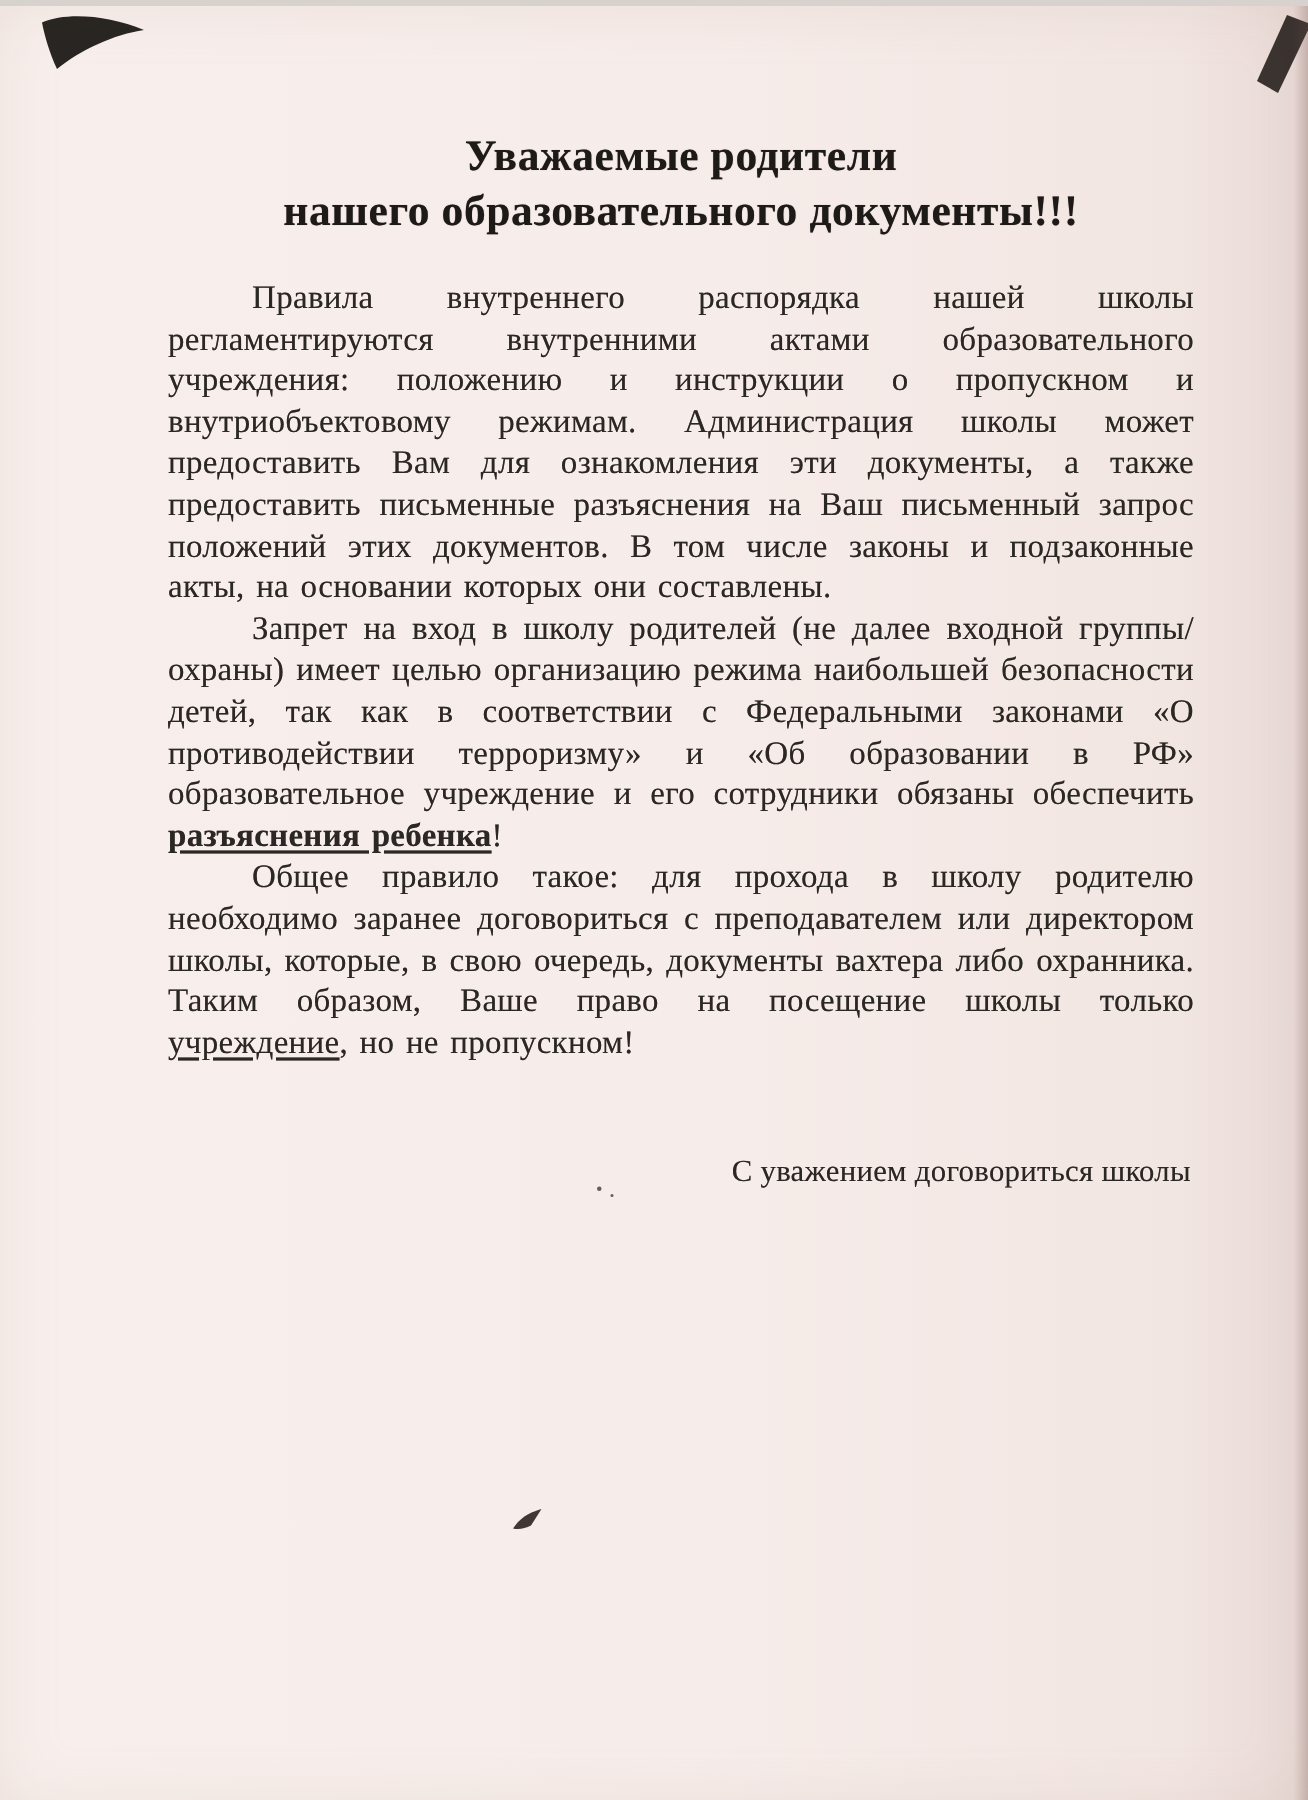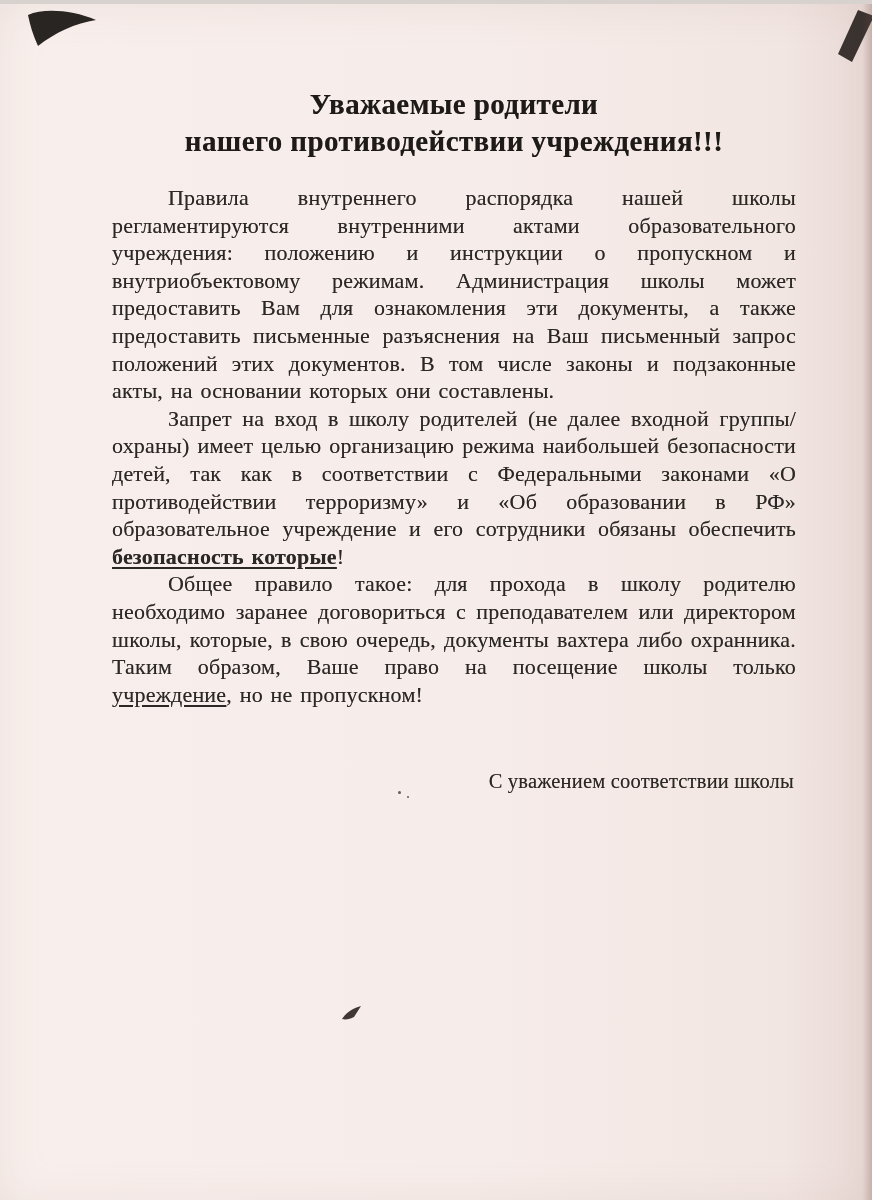--- a/index.html
+++ b/index.html
@@ -108,26 +108,26 @@
   </svg>
 
   <span class="speck s1"></span>
   <span class="speck s2"></span>
   <div class="edge-shadow-right"></div>
 
   <div class="content">
 
     <h1 class="title">
       <span>Уважаемые родители</span><br>
-      <span>нашего противодействии учреждения!!!</span>
+      <span>нашего образовательного документы!!!</span>
     </h1>
 
     <div class="body-text">
         <p class="para"><span>Правила внутреннего распорядка нашей школы регламентируются внутренними актами образовательного учреждения: положению и инструкции о пропускном и внутриобъектовому режимам. Администрация школы может предоставить Вам для ознакомления эти документы, а также предоставить письменные разъяснения на Ваш письменный запрос положений этих документов. В том числе законы и подзаконные акты, на основании которых они составлены.</span></p>
-        <p class="para"><span>Запрет на вход в школу родителей (не далее входной группы/охраны) имеет целью организацию режима наибольшей безопасности детей, так как в соответствии с Федеральными законами «О противодействии терроризму» и «Об образовании в РФ» образовательное учреждение и его сотрудники обязаны обеспечить </span><span class="b u">безопасность которые</span><span>!</span></p>
+        <p class="para"><span>Запрет на вход в школу родителей (не далее входной группы/охраны) имеет целью организацию режима наибольшей безопасности детей, так как в соответствии с Федеральными законами «О противодействии терроризму» и «Об образовании в РФ» образовательное учреждение и его сотрудники обязаны обеспечить </span><span class="b u">разъяснения ребенка</span><span>!</span></p>
         <p class="para"><span>Общее правило такое: для прохода в школу родителю необходимо заранее договориться с преподавателем или директором школы, которые, в свою очередь, документы вахтера либо охранника. Таким образом, Ваше право на посещение школы только </span><span class="u">учреждение</span><span>, но не пропускном!</span></p>
       </div>
 
-    <div class="signature">С уважением соответствии школы</div>
+    <div class="signature">С уважением договориться школы</div>
 
   </div>
 
 </div>
 
 </body></html>

